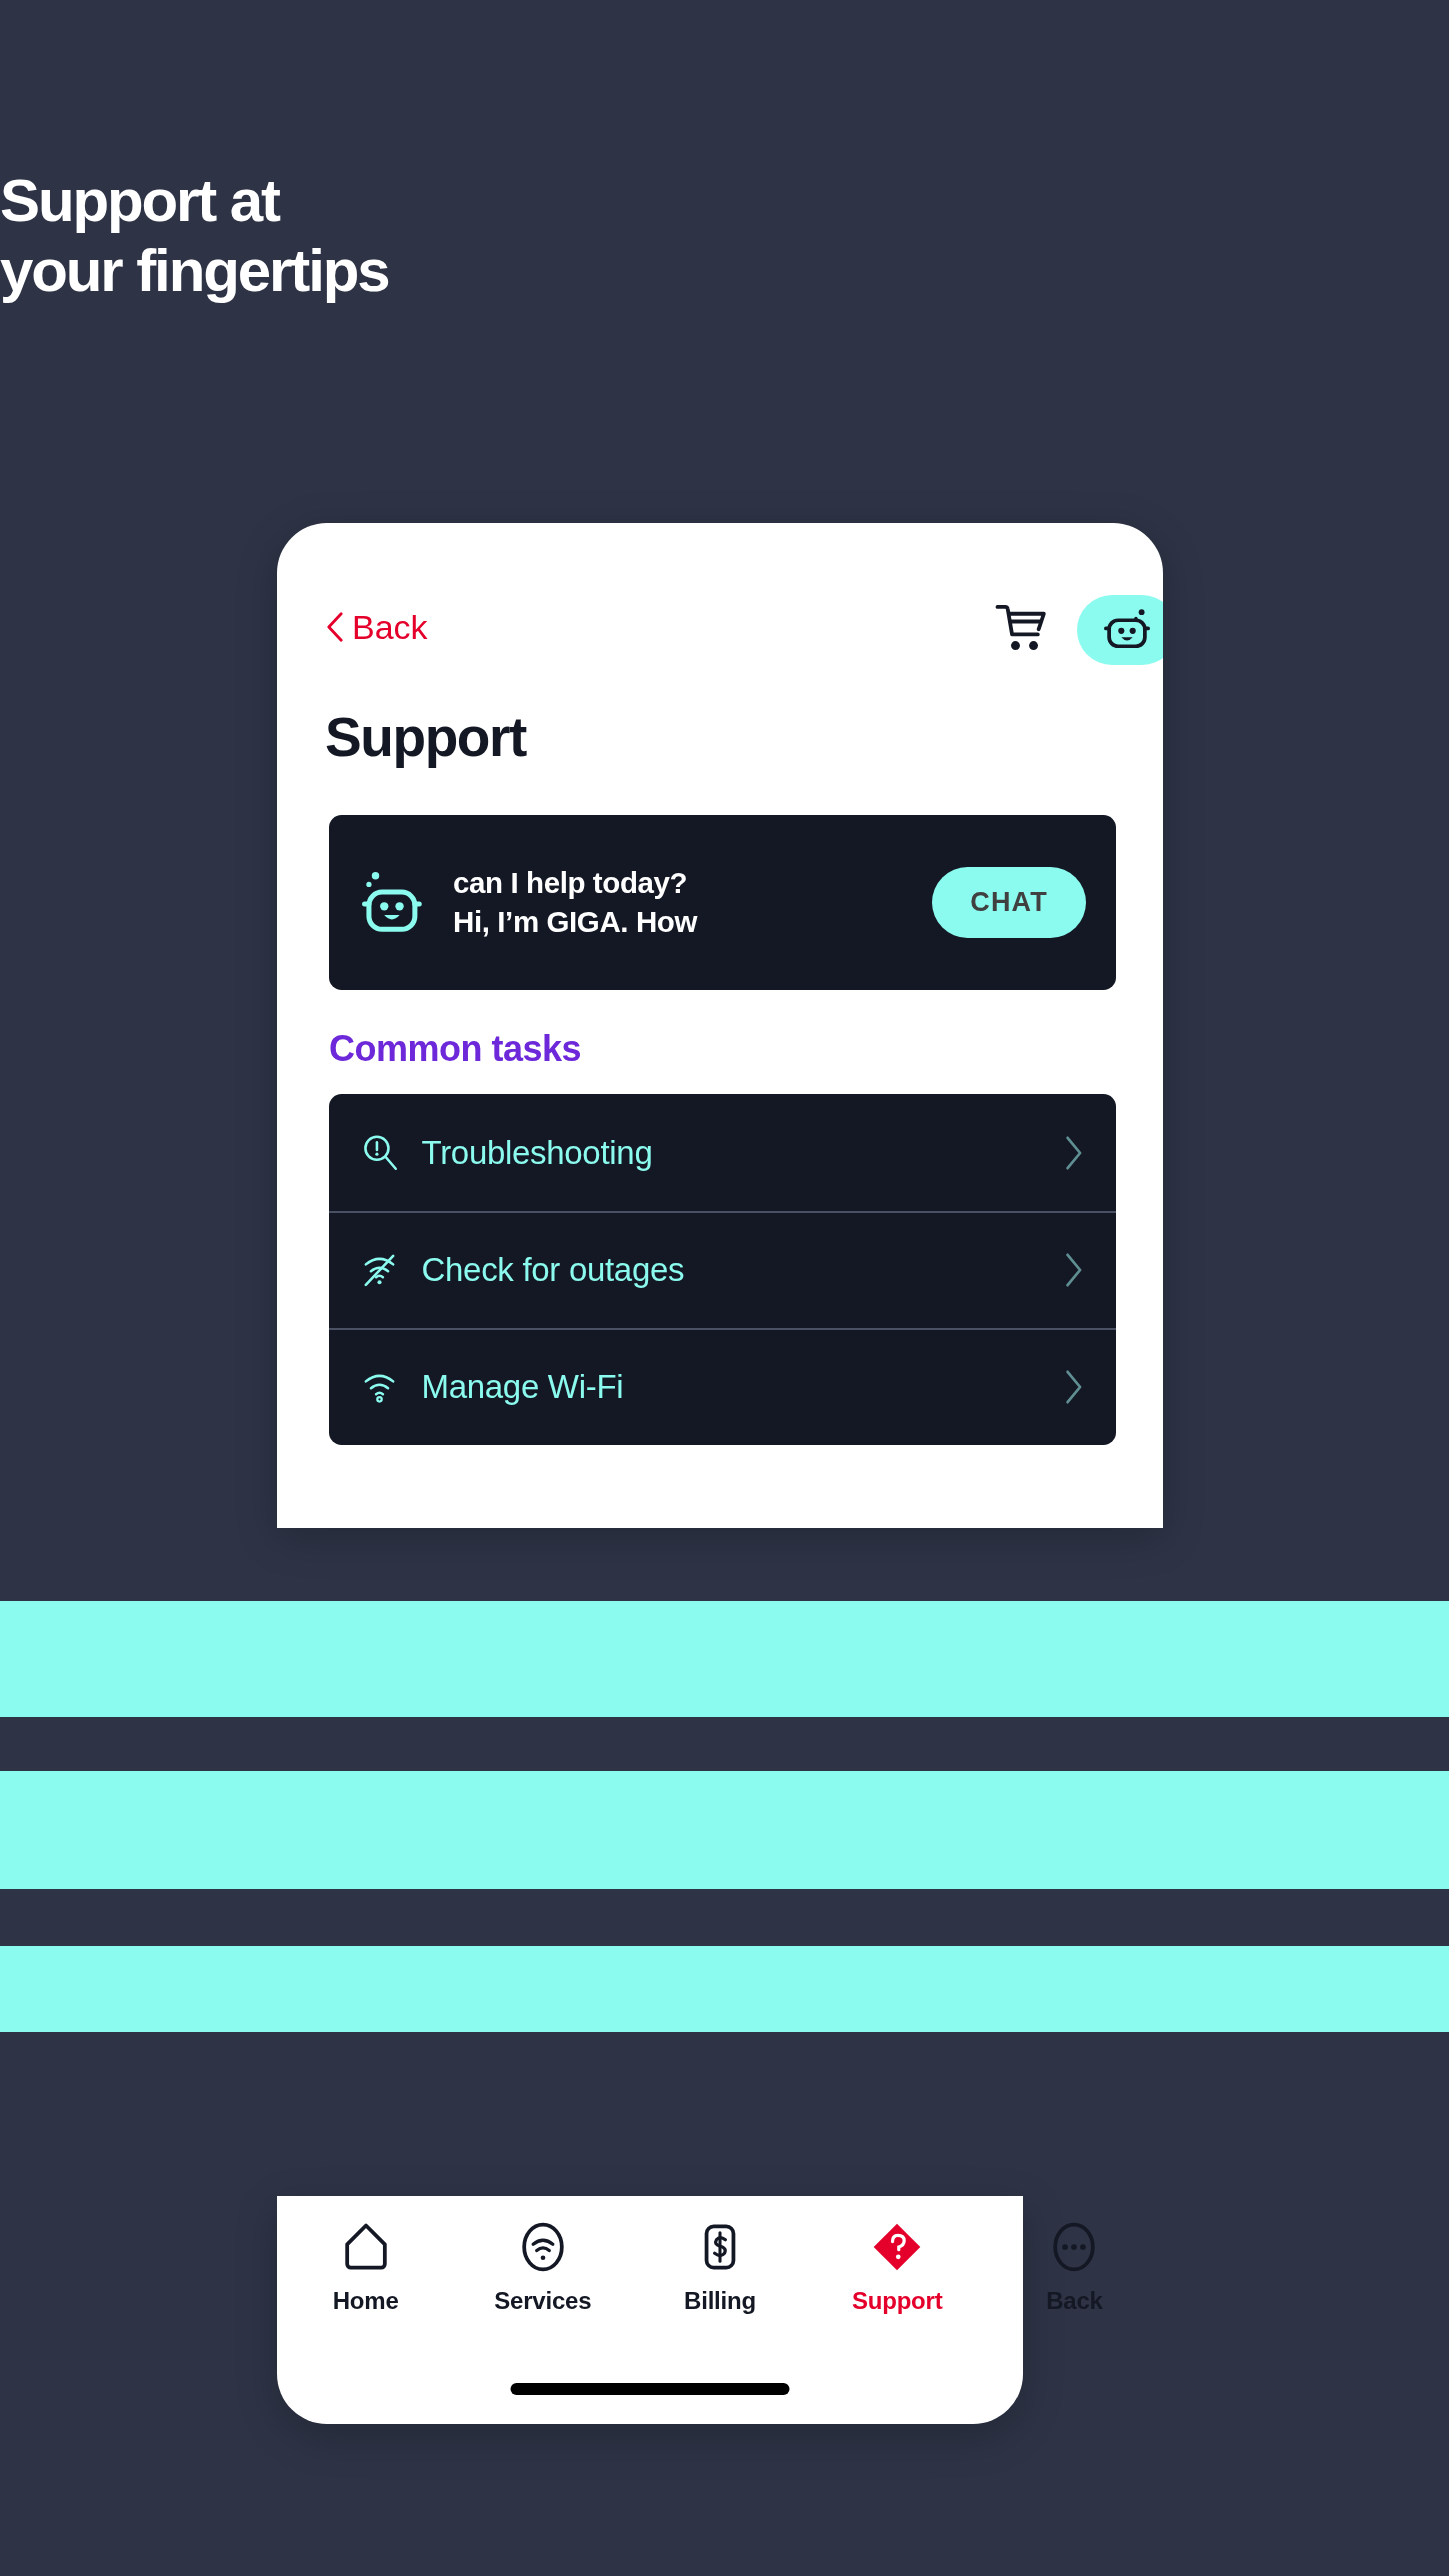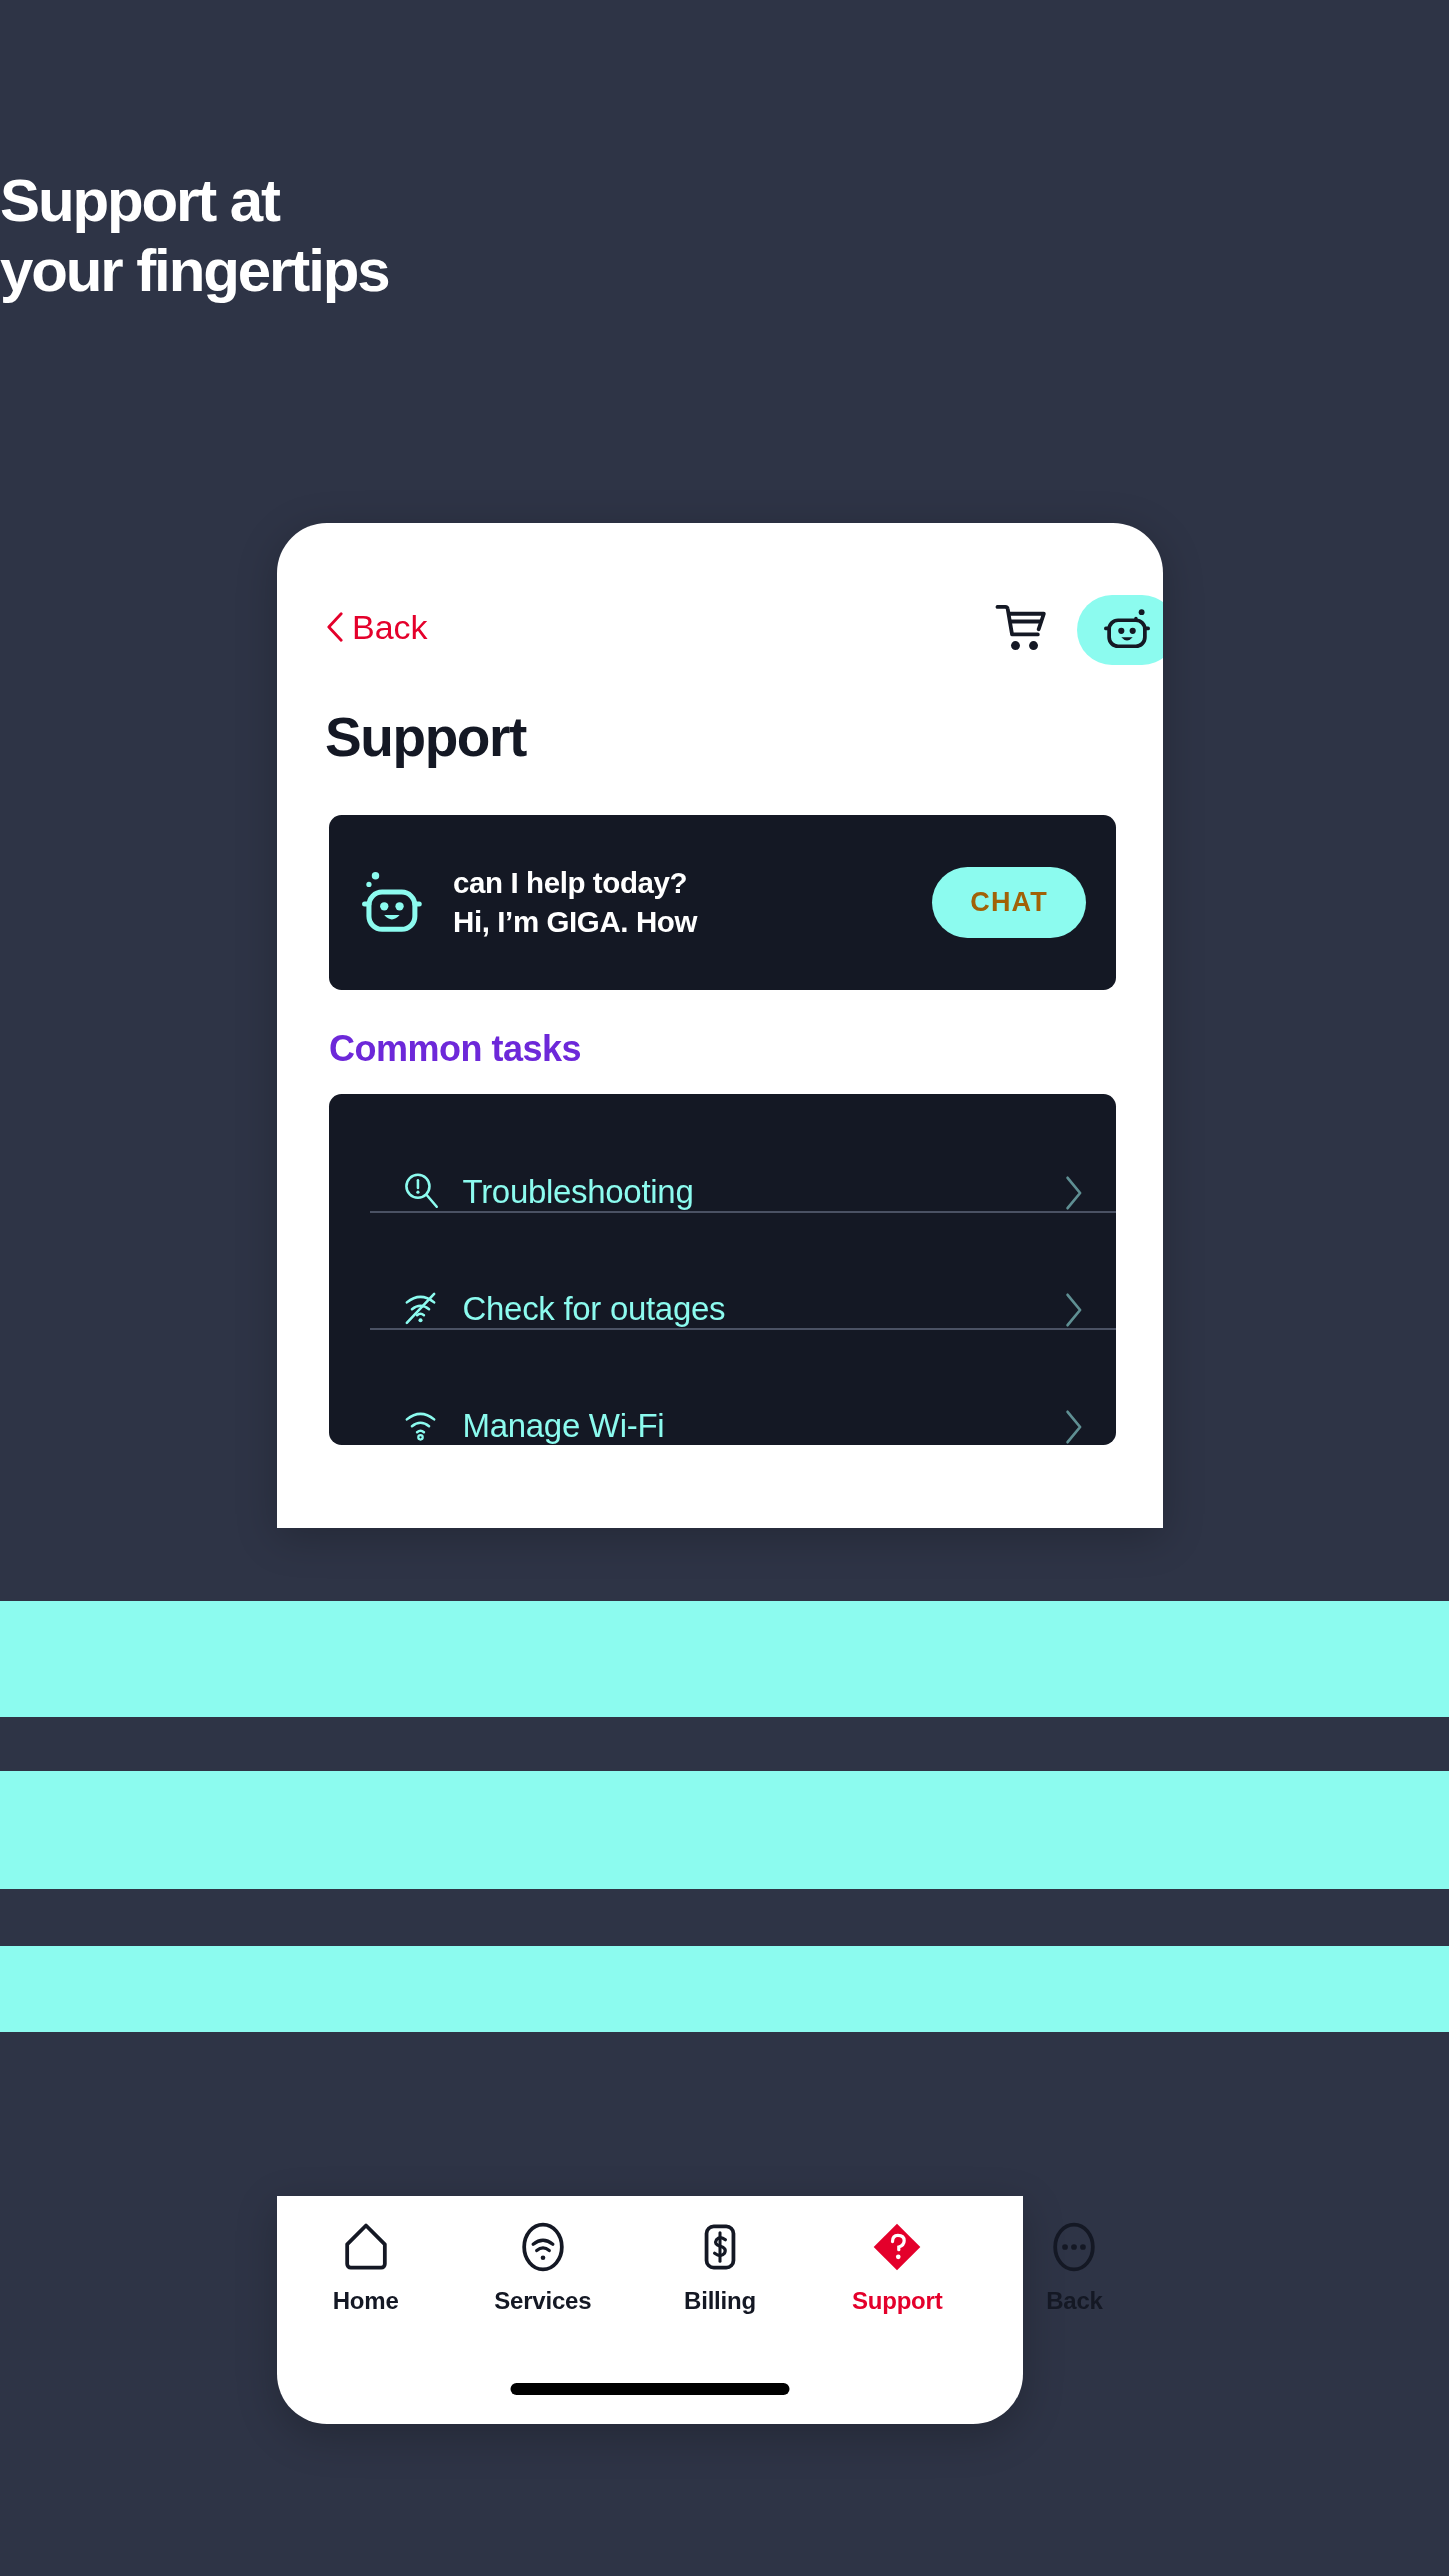--- a/index.html
+++ b/index.html
@@ -104,21 +104,21 @@
     flex: 1 1 auto;
     margin-left: 25px;
     color: #ffffff;
     font-size: 29.5px; font-weight: 700;
     line-height: 1.3;
     letter-spacing: -0.4px;
   }
   .chat-btn {
     flex: 0 0 auto;
     background: #8cfbef;
-    color: #a16207;
+    color: #404040;
     border-radius: 41px;
     padding: 19.7px 38px;
     font-size: 27px; font-weight: 700;
     letter-spacing: 1.2px;
     cursor: pointer;
     border: none;
     font-family: "Liberation Sans", sans-serif;
   }
 
   
@@ -133,25 +133,24 @@
   
   .tasks {
     position: absolute; left: 52px; top: 571px;
     width: 787px;
     background: #141824;
     border-radius: 12.5px;
     overflow: hidden;
   }
   .task-row {
     height: 117px;
-    display: flex; align-items: flex-end;
+    display: flex; align-items: center;
     padding: 0 32px 0 30px;
     cursor: pointer;
     position: relative;
-    margin-left: 41px;
   }
   .task-row + .task-row::before {
     content: ""; position: absolute; left: 0; right: 0; top: 0;
     height: 1.8px; background: #4a5163;
   }
   .task-ico { width: 41px; height: 41px; flex: 0 0 auto; }
   .task-label {
     flex: 1 1 auto; margin-left: 21.5px;
     color: #8cfbef;
     font-size: 33px; font-weight: 400;

